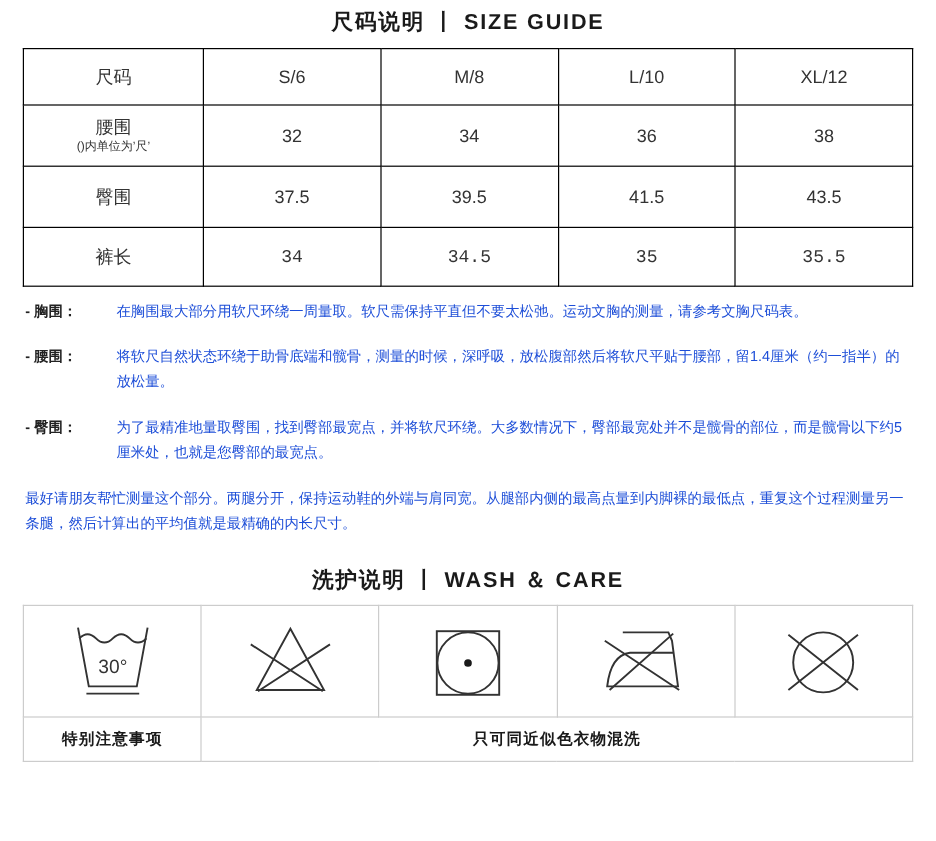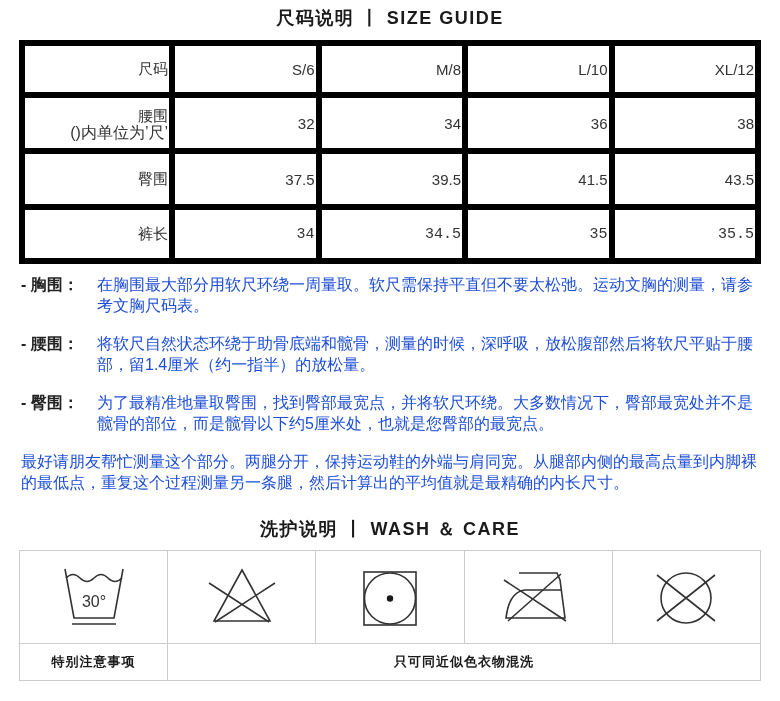--- a/index.html
+++ b/index.html
@@ -13,33 +13,33 @@
   .section-title{
     text-align:center;font-size:18px;font-weight:600;color:#1a1a1a;
     letter-spacing:1.5px;padding-top:6px;margin-bottom:10px;line-height:24px;
   }
   .section-title.wash{padding-top:0;margin-top:24px;margin-bottom:9px;text-align:center;}
 
   table{border-collapse:collapse;width:742px;table-layout:fixed;}
 
   
   .size-table td{
-    border:6px solid #000000;text-align:right;vertical-align:middle;
+    border:1px solid #000000;text-align:center;vertical-align:middle;
     font-size:15px;color:#333;
   }
   .size-table col.first{width:150px;}
   .size-table tr.hdr td{height:44px;}
   .size-table tr.r1 td{height:48px;}
   .size-table tr.r2 td{height:48px;}
   .size-table tr.r3 td{height:46px;font-family:Liberation Mono, monospace;}
-  .size-table .sub{font-size:16px;color:#333;line-height:12px;margin-top:1px;}
+  .size-table .sub{font-size:10px;color:#333;line-height:12px;margin-top:1px;}
 
   
   .notes{margin-top:10px;padding:0 2px;}
-  .note{display:flex;margin-bottom:17px;font-size:16px;line-height:21px;}
+  .note{display:flex;margin-bottom:17px;font-size:12px;line-height:21px;}
   .note-label{width:76px;flex:none;font-weight:bold;color:#222;white-space:nowrap;}
   .note-text{flex:1;color:#1d4ed8;}
 
   
   .wash-table td{
     border:1px solid #ccc;text-align:center;vertical-align:middle;color:#1a1a1a;
   }
   .wash-table tr.hdr td{height:54px;}
   .wash-table .hcell{font-size:14px;font-weight:bold;line-height:19px;}
   .wash-table tr.icons td{height:90px;text-align:center;}

